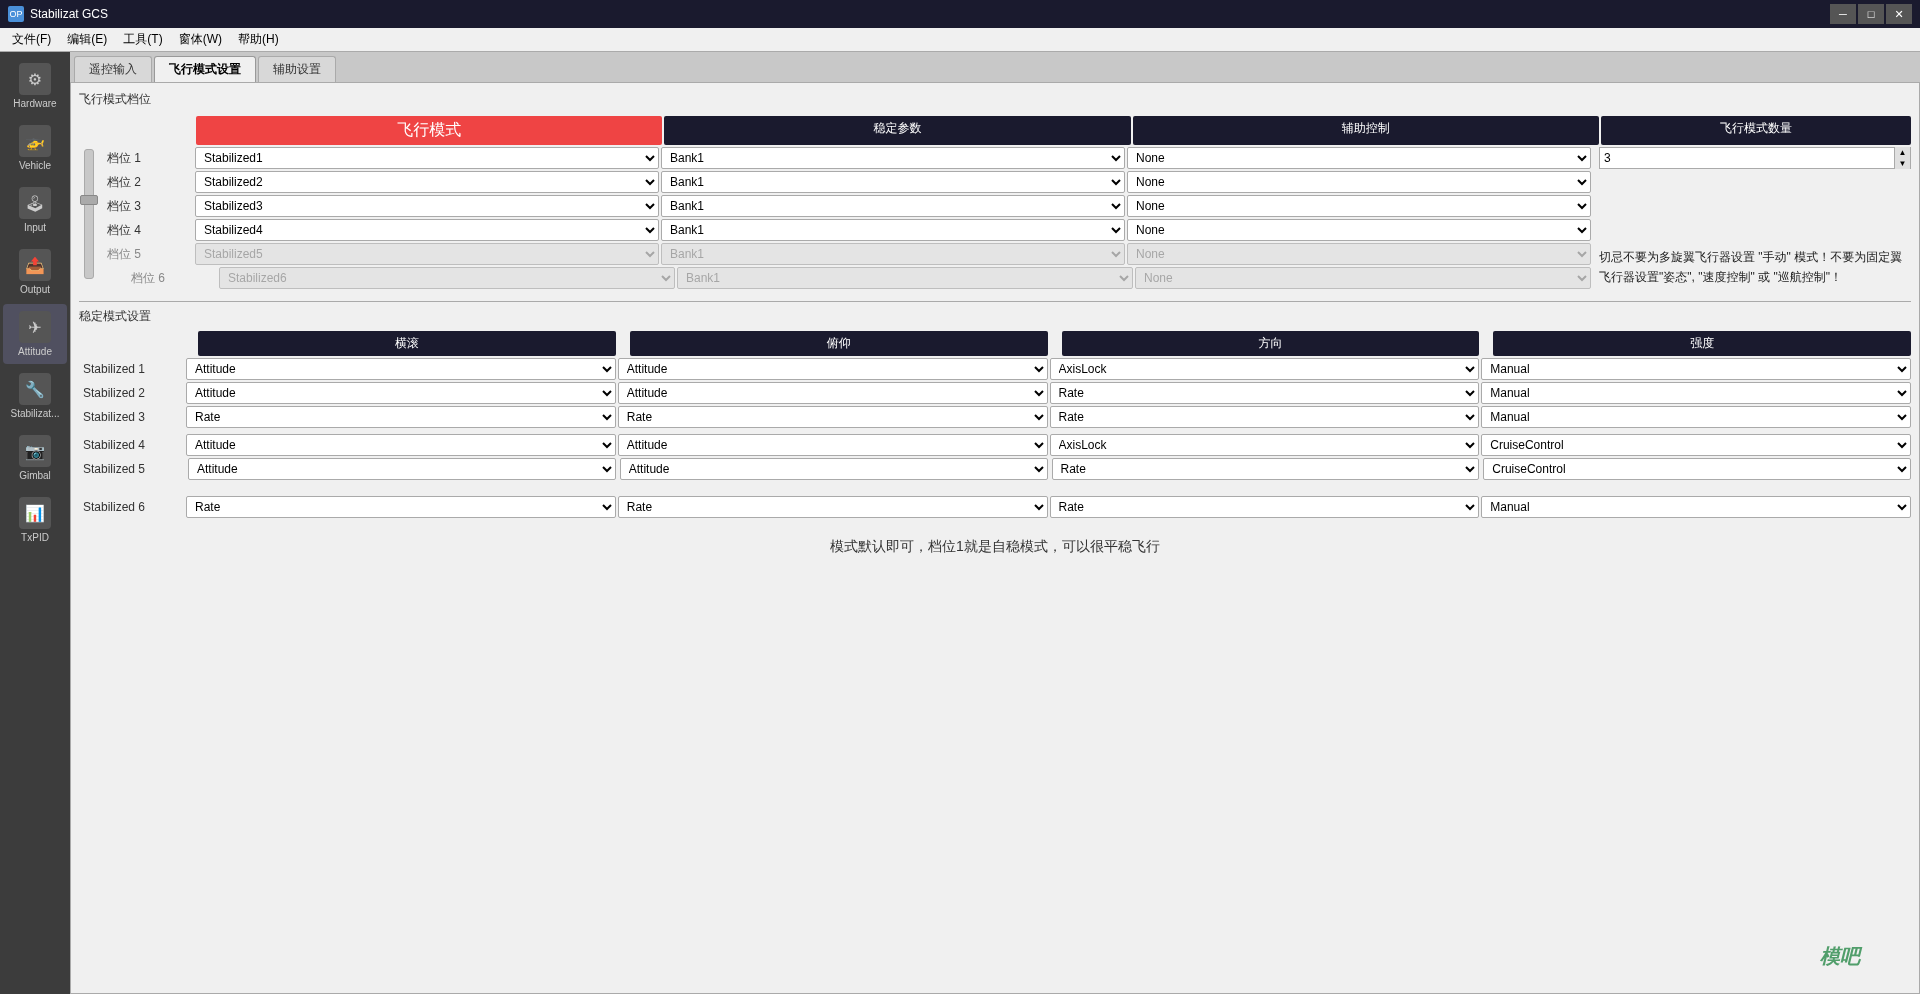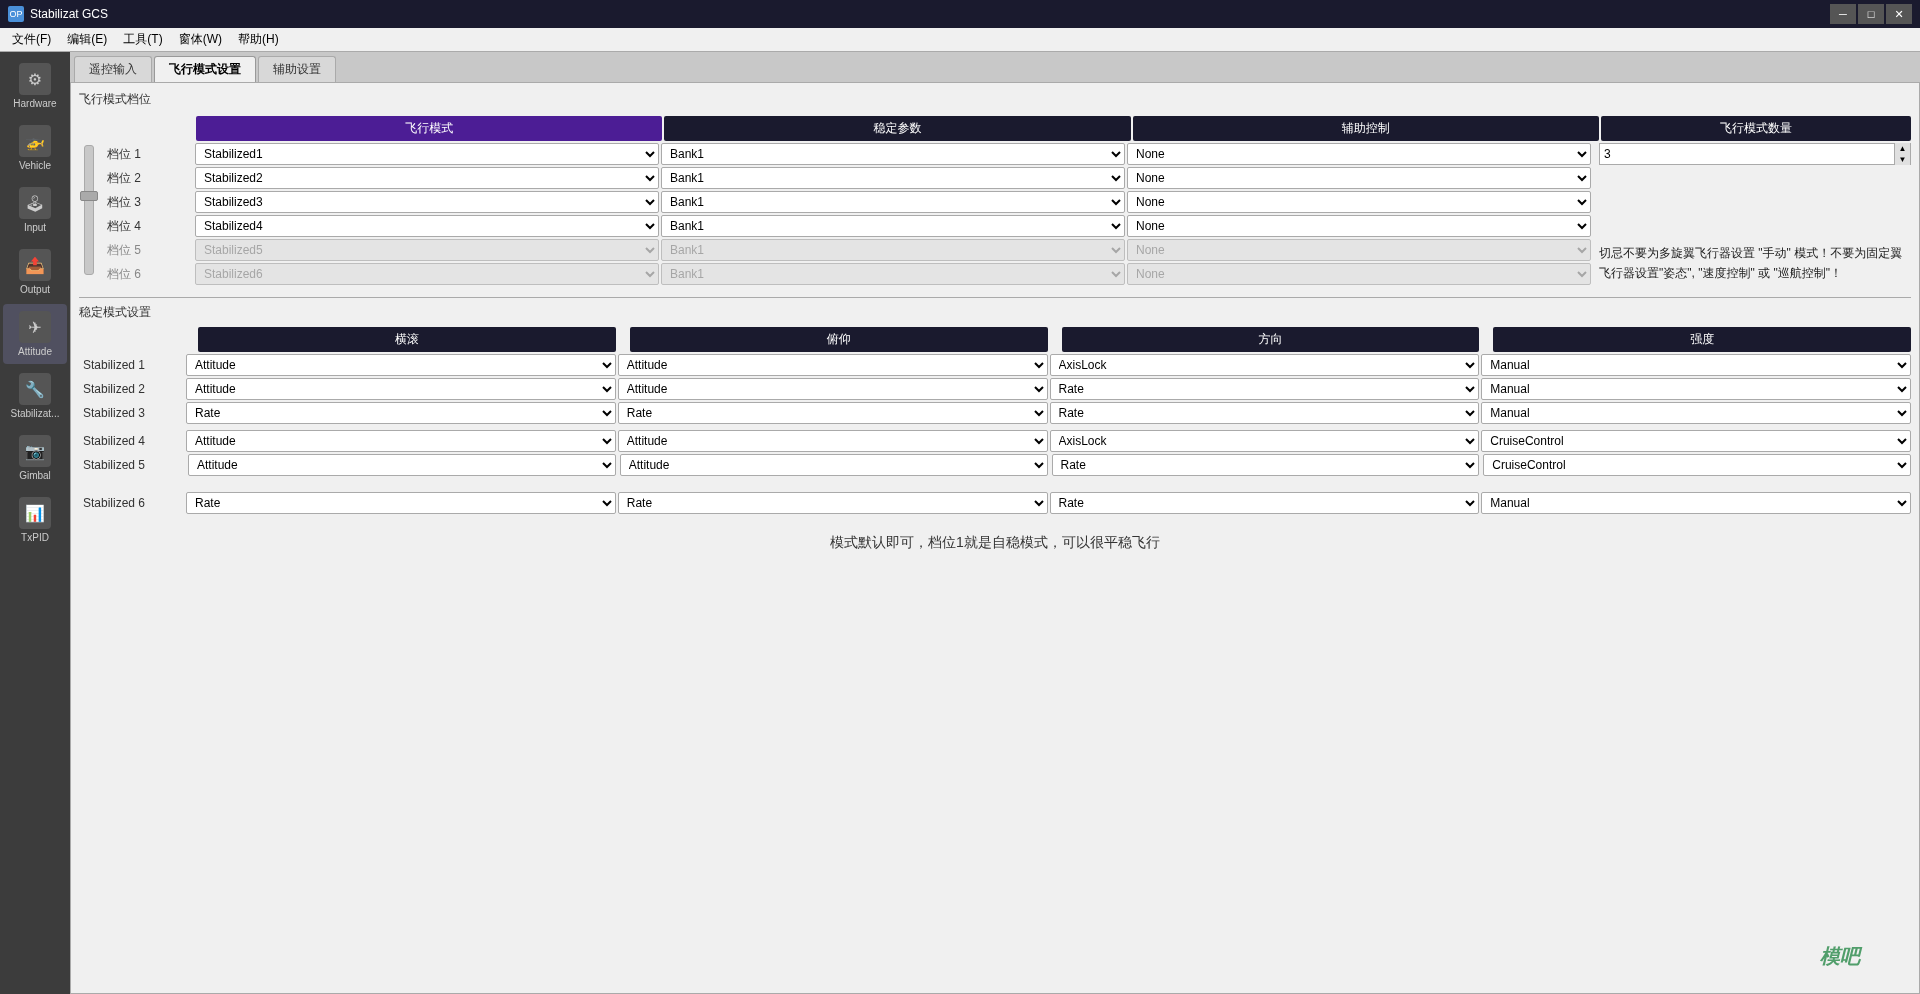--- a/index.html
+++ b/index.html
@@ -299,21 +299,21 @@
     </div>
 
     <div class="page-content">
 
       <div class="page-title">飞行模式档位</div>
 
       <div class="section">
 
         <div style="display:grid; grid-template-columns: 115px 1fr 1fr 1fr 310px; gap:2px; margin-bottom:2px;">
           <div></div>
-          <div style="background:#4c1d95;color:#fff;text-align:center;padding:4px 6px;font-size:12px;border-radius:2px;">飞行模式</div>
+          <div style="background:#ef4444;color:#fff;text-align:center;padding:4px 6px;font-size:16px;border-radius:2px;">飞行模式</div>
           <div style="background:#1a1a2e;color:#fff;text-align:center;padding:4px 6px;font-size:12px;border-radius:2px;">稳定参数</div>
           <div style="background:#1a1a2e;color:#fff;text-align:center;padding:4px 6px;font-size:12px;border-radius:2px;">辅助控制</div>
           <div style="background:#1a1a2e;color:#fff;text-align:center;padding:4px 6px;font-size:12px;border-radius:2px;">飞行模式数量</div>
         </div>
 
         <div style="display:flex; gap:0;">
 
           <div style="width:20px; display:flex; flex-direction:column; align-items:center; padding-top:2px; margin-right:4px;">
             <div style="width:10px; height:130px; background:#c8c8c8; border:1px solid #aaa; border-radius:3px; position:relative;">
               <div style="width:18px; height:10px; background:#aaa; border:1px solid #888; border-radius:2px; position:absolute; left:-5px; top:35%;"></div>
@@ -380,21 +380,21 @@
                 <option>Stabilized5</option>
               </select>
               <select disabled="">
                 <option>Bank1</option>
               </select>
               <select disabled="">
                 <option>None</option>
               </select>
             </div>
 
-            <div style="display:grid; grid-template-columns: 90px 1fr 1fr 1fr; gap:2px; margin-bottom:2px; align-items:center;">
+            <div style="display:grid; grid-template-columns: 90px 1fr 1fr 1fr; gap:2px; margin-bottom:2px; align-items:center;margin-left:24px;">
               <span style="font-size:12px;color:#888;padding-left:4px;">档位 6</span>
               <select disabled="">
                 <option>Stabilized6</option>
               </select>
               <select disabled="">
                 <option>Bank1</option>
               </select>
               <select disabled="">
                 <option>None</option>
               </select>

